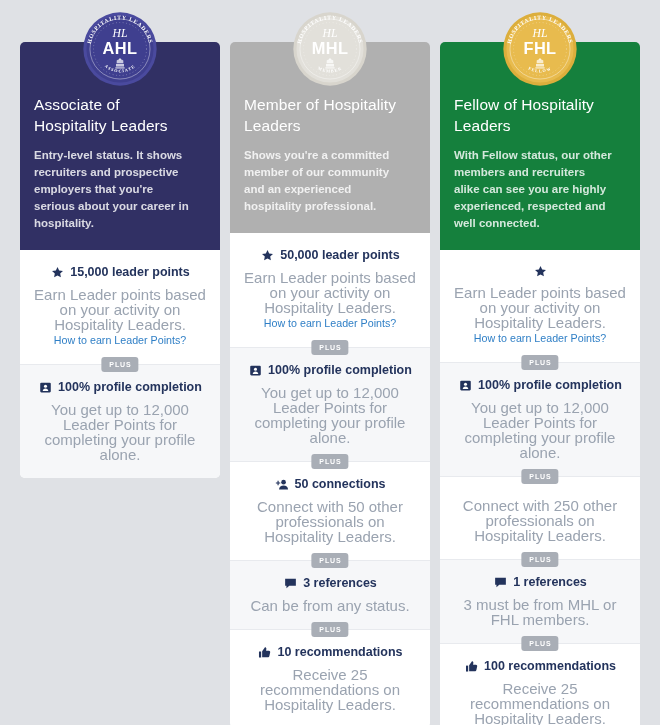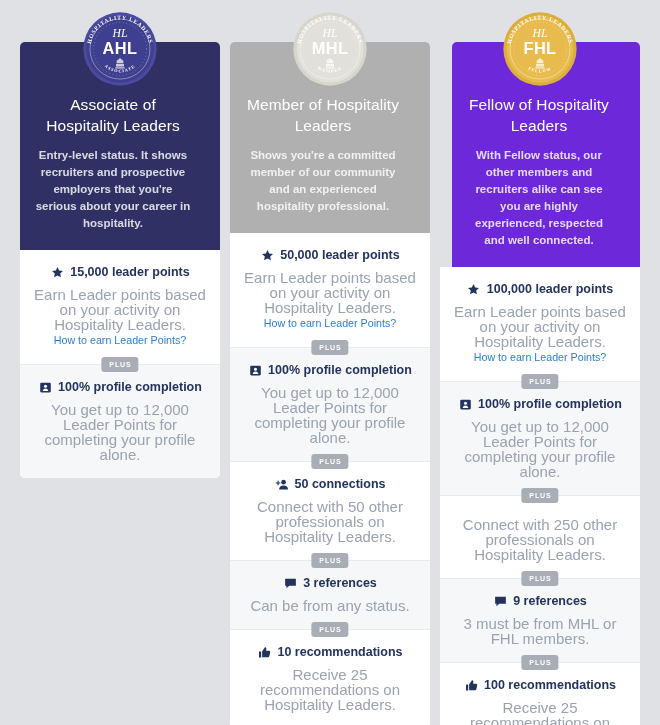--- a/index.html
+++ b/index.html
@@ -29,39 +29,38 @@
     top: -32px; left: 50%;
     transform: translateX(-50%);
     width: 78px; height: 78px;
     z-index: 5;
   }
   .badge-svg { display: block; width: 78px; height: 78px; }
   
   .head {
     border-radius: 5px 5px 0 0;
     padding: 52px 28px 18px 14px;
-    text-align: center;
     color: #ffffff;
   }
   .head-title {
     font-size: 15.5px;
     line-height: 21px;
     font-weight: 400;
     letter-spacing: .1px;
   }
   .head-desc {
     margin-top: 11px;
     font-size: 11.5px;
     line-height: 17px;
     color: rgba(255,255,255,.82);
     font-weight: bold;
   }
   .col-ahl .head { background: #313064; }
   .col-mhl .head { background: #b0b0b0; }
-  .col-fhl .head { background: #6d28d9; margin-left: 12px; }
+  .col-fhl .head { background: #15803d; }
   
   .body {
     background: #ffffff;
     border-radius: 0 0 5px 5px;
     overflow: hidden;
   }
   .feature {
     position: relative;
     padding: 14px 10px 16px 10px;
     text-align: center;
@@ -302,21 +301,20 @@
         <div class="head-desc">With Fellow status, our other members and recruiters alike can see you are highly experienced, respected and well connected.</div>
       </div>
       <div class="body">
         <div class="feature">
           <div class="f-title">
             <span class="ficon">
               <svg viewBox="0 0 16 16" width="13" height="13" fill="currentColor">
                 <path d="M8 1.2l2.05 4.3 4.7.62-3.44 3.2.88 4.64L8 11.71 3.81 13.96l.88-4.64L1.25 6.12l4.7-.62z"></path>
               </svg>
             </span>
-            <span>100,000 leader points</span>
           </div>
           <div class="f-desc">Earn Leader points based on your activity on Hospitality Leaders.</div>
           <a class="f-link">How to earn Leader Points?</a>
         </div>
         <div class="feature alt">
           <div class="plus-pill">PLUS</div>
           <div class="f-title">
             <span class="ficon">
               <svg viewBox="0 0 16 16" width="13" height="13" fill="currentColor">
                 <rect x="1.5" y="2" width="13" height="12" rx="1.4"></rect>
@@ -333,21 +331,21 @@
           <div class="f-desc">Connect with 250 other professionals on Hospitality Leaders.</div>
         </div>
         <div class="feature alt">
           <div class="plus-pill">PLUS</div>
           <div class="f-title">
             <span class="ficon">
               <svg viewBox="0 0 16 16" width="13" height="13" fill="currentColor">
                 <path d="M1.4 2.2h13.2v8.6H6.5L3 13.9v-3.1H1.4z"></path>
               </svg>
             </span>
-            <span>9 references</span>
+            <span>1 references</span>
           </div>
           <div class="f-desc">3 must be from MHL or FHL members.</div>
         </div>
         <div class="feature">
           <div class="plus-pill">PLUS</div>
           <div class="f-title">
             <span class="ficon">
               <svg viewBox="0 0 16 16" width="13" height="13" fill="currentColor">
                 <path d="M1.2 6.9h2.7v7.3H1.2z"></path>
                 <path d="M5.1 6.6L8.6 1.4c1 0 1.8.8 1.7 1.8l-.3 2.5h3.5c1 0 1.7.9 1.5 1.9l-1 4.7c-.2.9-1 1.5-1.9 1.5H5.1z"></path>

